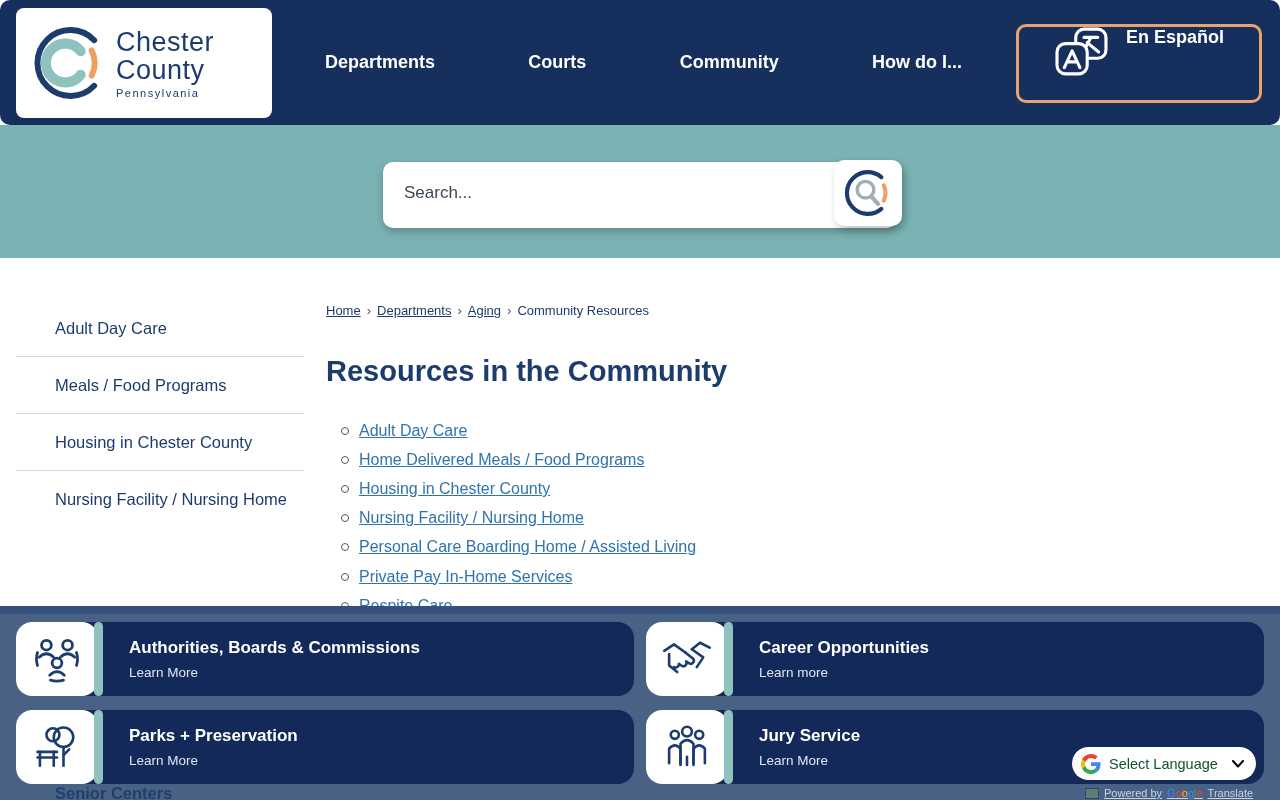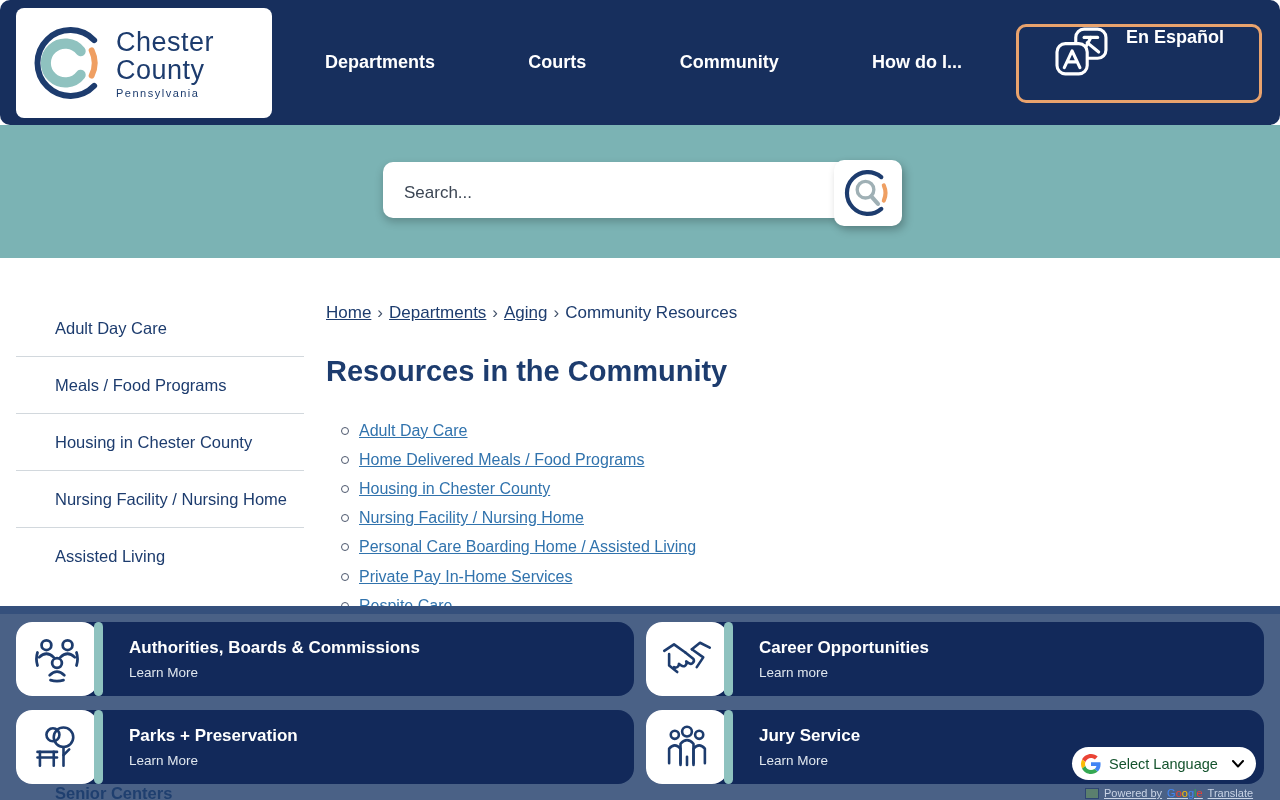--- a/index.html
+++ b/index.html
@@ -16,37 +16,37 @@
   .main-nav { position:absolute; left:325px; top:0; width:637px; height:125px;
     display:flex; align-items:center; justify-content:space-between; }
   .nav-item { color:#fff; font-size:18px; font-weight:700; cursor:pointer; white-space:nowrap; }
   .espanol-btn { position:absolute; left:1016px; top:24px; width:246px; height:79px;
     background:transparent; border:3px solid #e9a36d; border-radius:10px;
     display:flex; align-items:flex-start; justify-content:center; gap:16px; cursor:pointer; }
   .espanol-label { color:#fff; font-size:18px; font-weight:700; }
 
   
   .search-band { position:absolute; left:0; top:125px; width:1280px; height:133px; background:#7bb3b4; }
-  .search-bar { position:absolute; left:383px; top:37px; width:514px; height:56px;
+  .search-bar { position:absolute; left:383px; top:37px; width:514px; height:66px;
     background:#fff; border-radius:10px; box-shadow:0 4px 8px rgba(0,0,0,.22);padding-left:36px; }
   .search-input { position:absolute; left:0; top:0; width:430px; height:62px; border:none; outline:none;
     background:transparent; font-family:"Liberation Sans",sans-serif; font-size:17px;
     color:#3c4654; padding-left:21px; }
   .search-input::placeholder { color:#3c4654; opacity:1; }
   .search-btn { position:absolute; right:-5px; top:-2px; width:68px; height:66px; background:#fff;
     border:none; border-radius:10px; box-shadow:3px 4px 9px rgba(0,0,0,.25);
     display:flex; align-items:center; justify-content:center; cursor:pointer; }
 
   
   .content { position:absolute; left:0; top:258px; width:1280px; height:542px; background:#fff; }
   .sidebar { position:absolute; left:16px; top:42px; width:288px; list-style:none; }
   .sidebar li { padding:15px 8px 15px 39px; font-size:16.5px; line-height:26px; color:#1d3c6e;
     border-bottom:1px solid #d2d8dd; cursor:pointer; }
   .sidebar li:last-child { border-bottom:none; }
-  .breadcrumb { position:absolute; left:326px; top:45px; font-size:17px; color:#1d3c6e; }
+  .breadcrumb { position:absolute; left:326px; top:45px; font-size:13px; color:#1d3c6e; }
   .breadcrumb a { color:#1d3c6e; text-decoration:underline; cursor:pointer; }
   .crumb-sep { color:#44536b; margin:0 6px; }
   .page-title { position:absolute; left:326px; top:97px; font-size:29px; font-weight:700; color:#1d3c6e; }
   .res-links { position:absolute; left:341px; top:158px; list-style:none; }
   .res-links li { display:flex; align-items:center; height:29.2px; }
   .bullet { width:8px; height:8px; border:1.5px solid #4d586e; border-radius:50%;
     margin-right:10px; flex:0 0 auto; }
   .res-links a { font-size:16px; color:#3173ad; text-decoration:underline; cursor:pointer; }
 
   
@@ -126,21 +126,20 @@
     </button>
   </div>
 </div>
 
 <div class="content">
   <ul class="sidebar">
     <li>Adult Day Care</li>
     <li>Meals / Food Programs</li>
     <li>Housing in Chester County</li>
     <li>Nursing Facility / Nursing Home</li>
-    <li>Assisted Living</li>
   </ul>
 
   <nav class="breadcrumb">
     <a>Home</a><span class="crumb-sep">›</span><a>Departments</a><span class="crumb-sep">›</span><a>Aging</a><span class="crumb-sep">›</span><span>Community Resources</span>
   </nav>
 
   <h1 class="page-title">Resources in the Community</h1>
 
   <ul class="res-links">
     <li>

